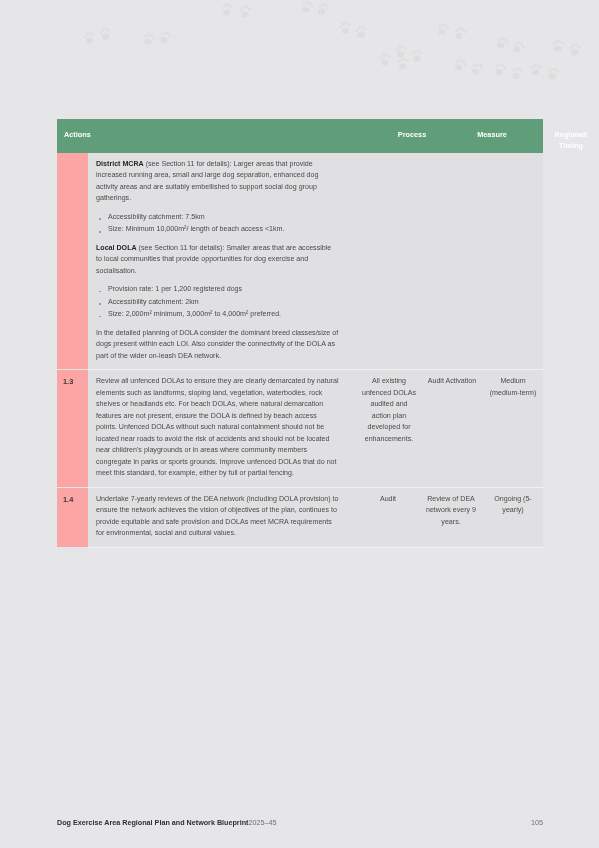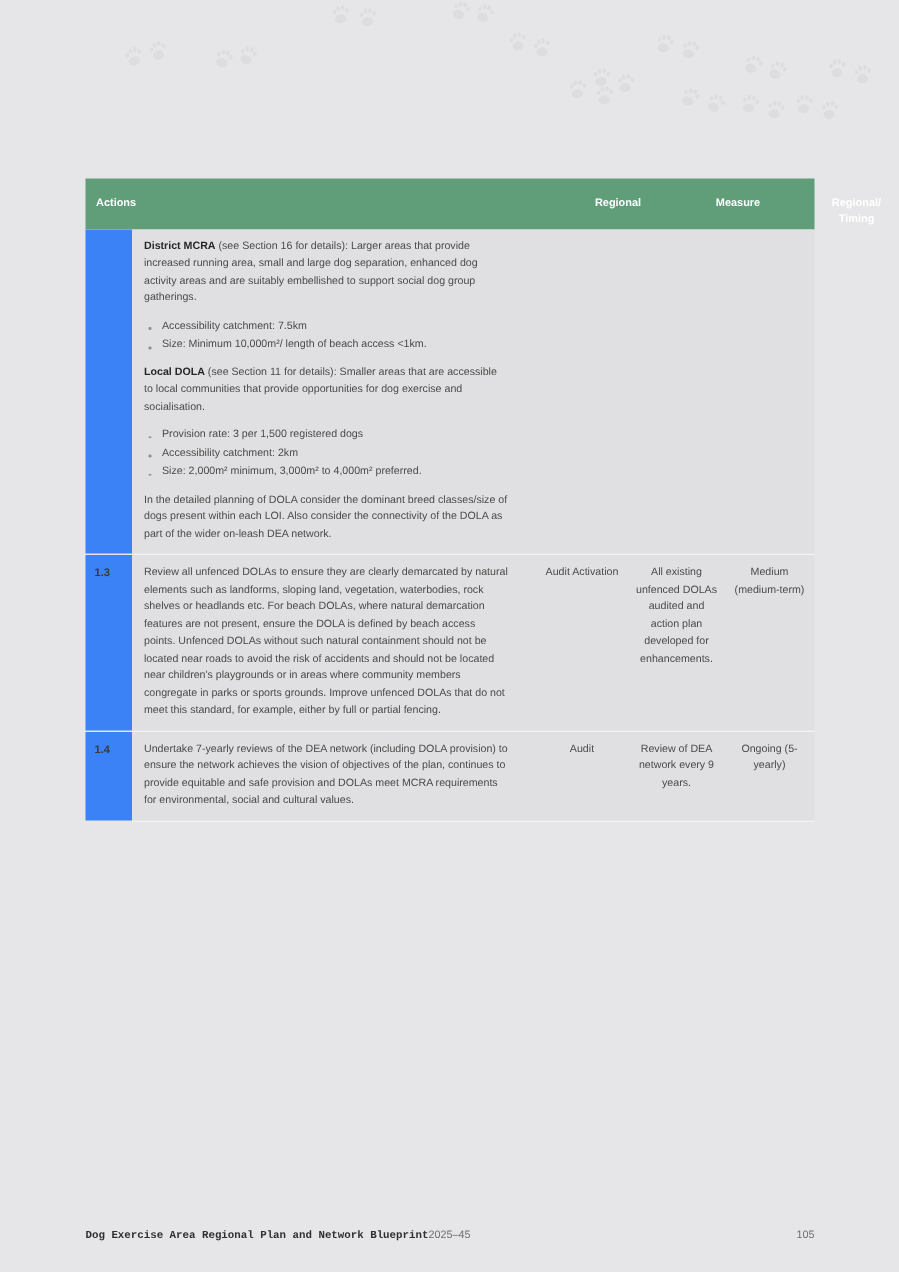--- a/index.html
+++ b/index.html
@@ -31,21 +31,21 @@
   .th-actions{padding:11px 0 0 7px;flex:0 0 300px;}
   .th-c{padding:11px 0 0 0;text-align:center;line-height:1.45;}
   .th-process{flex:0 0 62px;}
   .th-measure{flex:0 0 64px;}
   .th-priority{flex:0 0 60px;}
 
   .row{display:flex;align-items:stretch;background:#e0e0e2;position:relative;}
   .sep{height:1px;background:#f2f2f3;margin-left:31px;}
 
   .c-num{
-    flex:0 0 31px;background:#3b82f6;
+    flex:0 0 31px;background:#fca5a5;
     font-weight:bold;color:#3a3a3a;font-size:7.4px;
     padding:7px 0 0 6px;box-sizing:border-box;
   }
   .c-body{
     flex:0 0 269px;padding:6px 18px 7px 8px;box-sizing:border-box;
     color:#4a4a4a;line-height:1.62;
   }
   .c-col{
     text-align:center;color:#4a4a4a;line-height:1.62;
     padding:6px 4px 7px 4px;box-sizing:border-box;
@@ -63,21 +63,21 @@
     content:"";position:absolute;left:3px;top:6.5px;
     width:1.6px;height:1.6px;background:#8d8d8d;border-radius:50%;
   }
 
   
   .footer{
     position:absolute;left:57px;top:818px;width:486px;
     display:flex;justify-content:space-between;align-items:baseline;
     font-size:7.2px;color:#6f6f6f;
   }
-  .footer .ft-title{color:#2f2f2f;font-weight:bold;font-family:Liberation Mono, monospace;}
+  .footer .ft-title{color:#2f2f2f;font-weight:bold;}
   .footer .ft-years{color:#6f6f6f;font-weight:normal;}
   .footer .ft-page{color:#6f6f6f;}
 </style>
 </head>
 <body>
 
 <div class="page">
 
   <div class="paw-band" id="paw-band">
       <div class="paw" style="left:84px;top:30px;transform:rotate(-18deg) scale(1);">
@@ -313,62 +313,62 @@
           <ellipse cx="14.2" cy="6.0" rx="2.5" ry="3.4" fill="#d6d6d6"></ellipse>
           <ellipse cx="19.4" cy="10.6" rx="2.4" ry="3.1" fill="#d6d6d6"></ellipse>
         </svg>
       </div>
     </div>
 
   <div class="tbl">
 
     <div class="thead">
       <div class="th-actions">Actions</div>
-      <div class="th-c th-process">Regional</div>
+      <div class="th-c th-process">Process</div>
       <div class="th-c th-measure">Measure</div>
       <div class="th-c th-priority">
         <div>Regional/</div>
         <div>Timing</div>
       </div>
     </div>
 
     <div class="row">
       <div class="c-num"></div>
       <div class="c-body">
         <p>
-          <b>District MCRA</b><span> (see Section 16 for details): Larger areas that provide increased running area, small and large dog separation, enhanced dog activity areas and are suitably embellished to support social dog group gatherings.</span>
+          <b>District MCRA</b><span> (see Section 11 for details): Larger areas that provide increased running area, small and large dog separation, enhanced dog activity areas and are suitably embellished to support social dog group gatherings.</span>
         </p>
         <ul class="bl">
           <li>Accessibility catchment: 7.5km</li>
           <li>Size: Minimum 10,000m²/ length of beach access &lt;1km.</li>
         </ul>
         <p>
           <b>Local DOLA</b><span> (see Section 11 for details): Smaller areas that are accessible to local communities that provide opportunities for dog exercise and socialisation.</span>
         </p>
         <ul class="bl">
-          <li>Provision rate: 3 per 1,500 registered dogs</li>
+          <li>Provision rate: 1 per 1,200 registered dogs</li>
           <li>Accessibility catchment: 2km</li>
           <li>Size: 2,000m² minimum, 3,000m² to 4,000m² preferred.</li>
         </ul>
         <p>In the detailed planning of DOLA consider the dominant breed classes/size of dogs present within each LOI. Also consider the connectivity of the DOLA as part of the wider on-leash DEA network.</p>
       </div>
       <div class="c-col c-process"></div>
       <div class="c-col c-measure"></div>
       <div class="c-col c-priority"></div>
     </div>
 
     <div class="sep"></div>
 
     <div class="row">
       <div class="c-num">1.3</div>
       <div class="c-body">
         <p>Review all unfenced DOLAs to ensure they are clearly demarcated by natural elements such as landforms, sloping land, vegetation, waterbodies, rock shelves or headlands etc. For beach DOLAs, where natural demarcation features are not present, ensure the DOLA is defined by beach access points. Unfenced DOLAs without such natural containment should not be located near roads to avoid the risk of accidents and should not be located near children's playgrounds or in areas where community members congregate in parks or sports grounds. Improve unfenced DOLAs that do not meet this standard, for example, either by full or partial fencing.</p>
       </div>
+      <div class="c-col c-measure">All existing unfenced DOLAs audited and action plan developed for enhancements.</div>
       <div class="c-col c-process">Audit Activation</div>
-      <div class="c-col c-measure">All existing unfenced DOLAs audited and action plan developed for enhancements.</div>
       <div class="c-col c-priority">Medium (medium-term)</div>
     </div>
 
     <div class="sep"></div>
 
     <div class="row">
       <div class="c-num">1.4</div>
       <div class="c-body">
         <p>Undertake 7-yearly reviews of the DEA network (including DOLA provision) to ensure the network achieves the vision of objectives of the plan, continues to provide equitable and safe provision and DOLAs meet MCRA requirements for environmental, social and cultural values.</p>
       </div>

